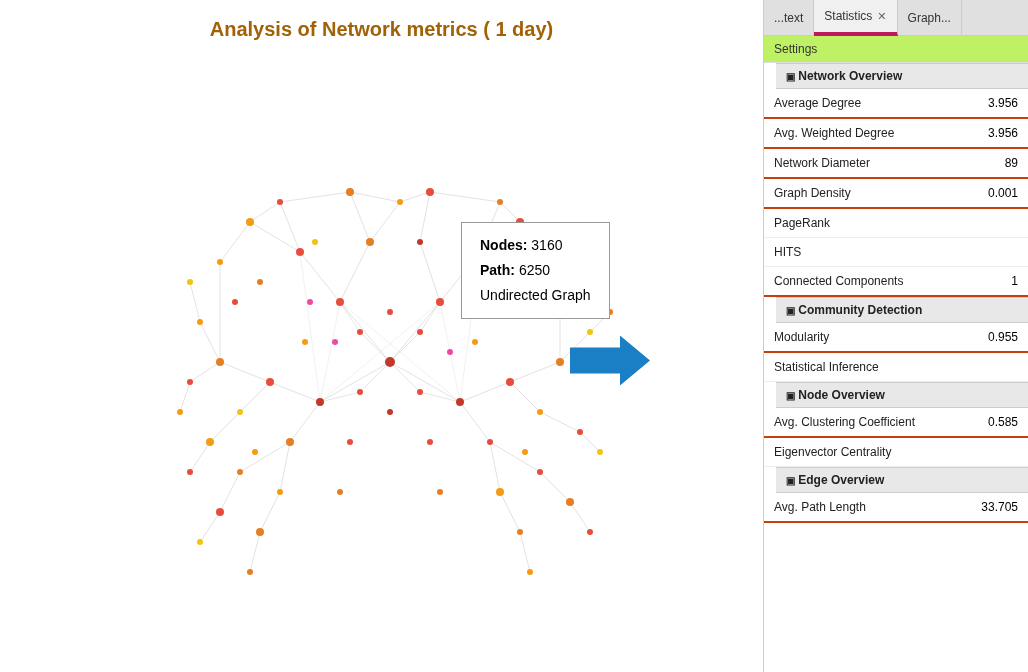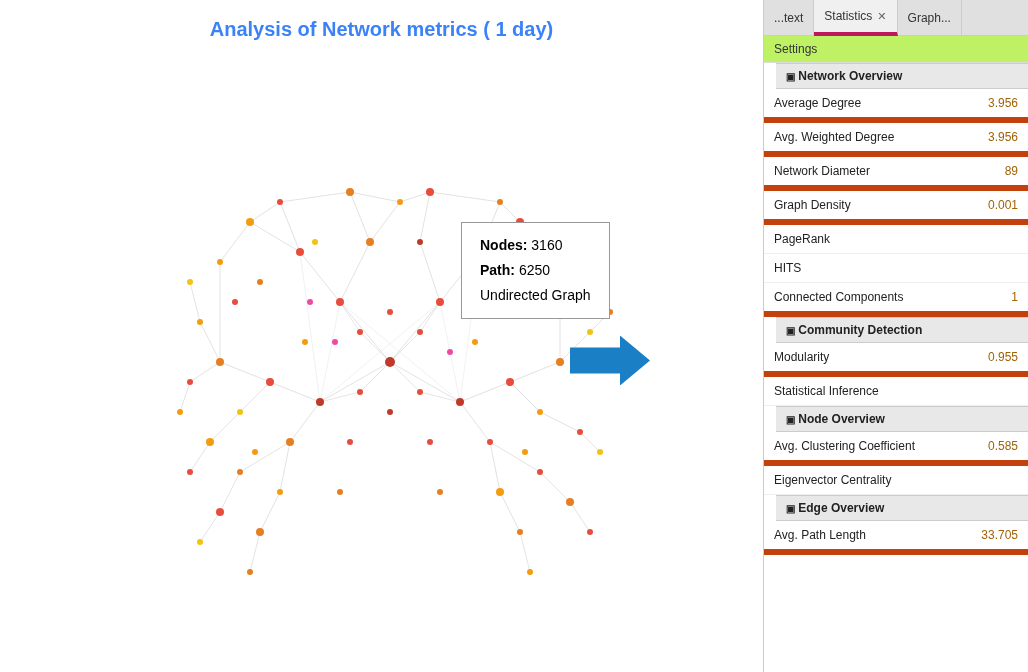--- a/index.html
+++ b/index.html
@@ -21,21 +21,21 @@
       display: flex;
       flex-direction: column;
       align-items: center;
     }
 
     .main-title {
       font-size: 20px;
       font-weight: bold;
       text-align: center;
       padding: 18px 0 10px 0;
-      color: #3b82f6;
+      color: #a16207;
     }
 
     .network-area {
       position: relative;
       width: 100%;
       flex: 1;
       display: flex;
       align-items: center;
       justify-content: center;
       padding-left: 16px;
@@ -140,31 +140,31 @@
 
     .section-header::before {
       content: '▣ ';
       font-size: 10px;
     }
 
     .stat-row {
       display: flex;
       justify-content: space-between;
       padding: 7px 10px;
-      border-bottom: 6px solid #c2410c;
+      border-bottom: 2px solid #c2410c;
       font-size: 12px;
       color: #222;
     }
 
     .stat-row .stat-name {
       color: #222;
     }
 
     .stat-row .stat-value {
-      color: #a16207;
+      color: #000000;
       font-weight: normal;
     }
 
     .stat-row-novalue {
       padding: 7px 10px;
       border-bottom: 1px solid #eee;
       font-size: 12px;
       color: #222;
     }
   </style>

